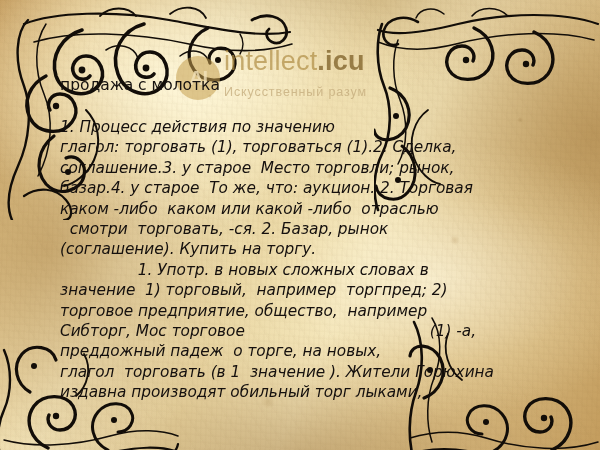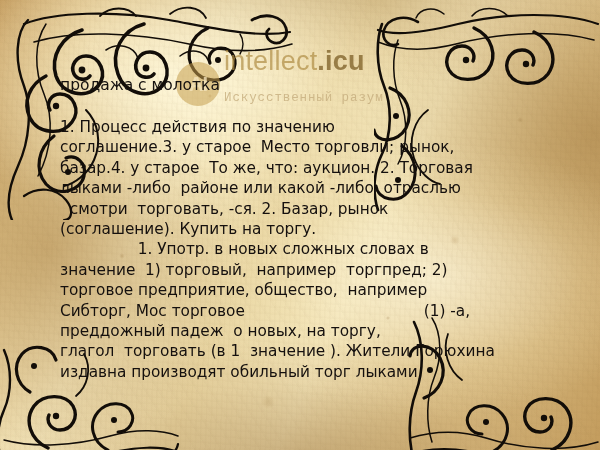--- a/index.html
+++ b/index.html
@@ -96,24 +96,24 @@
   #wm-title {
     font-family: "Liberation Sans", sans-serif;
     font-size: 27px;
     line-height: 27px;
     letter-spacing: .2px;
     color: rgba(175,141,69,.70);
     white-space: nowrap;
   }
   #wm-title b { color: rgba(128,99,42,.78); font-weight: bold; }
   #wm-sub {
-    font-family: Liberation Mono, monospace;
+    font-family: Liberation Sans, sans-serif;
     font-size: 12.5px;
     line-height: 15px;
-    margin-top: 16px;
+    margin-top: 10px;
     letter-spacing: .9px;
     color: rgba(196,172,124,.78);
     white-space: nowrap;
   }
 
   
   #content {
     position: absolute;
     left: 60px;
     top: 64px;
@@ -129,27 +129,28 @@
   #body {
     margin-top: 22px;
     width: 472px;
   }
   .ln {
     position: relative;
     font-size: 15.3px;
     line-height: 20.4px;
     color: #15100e;
     white-space: pre;
+    font-style: italic;
   }
   .ln .tail {
     position: absolute;
     white-space: pre;
   }
   .t-right-1 { right: 8px; }
-  .t-right-2 { right: 62px; }
+  .t-right-2 { right: 56px; }
 </style>
 </head>
 <body>
 
 <div id="page">
 
   <div id="grain"></div>
   <div id="stains"></div>
 
   <div class="orn" id="orn-tl">
@@ -242,28 +243,29 @@
     <div id="wm-text">
       <div id="wm-title"><span>intellect</span><b>.icu</b></div>
       <div id="wm-sub">Искусственный  разум</div>
     </div>
   </div>
 
   <div id="content">
     <div class="headword">продажа с молотка</div>
     <div id="body">
         <div class="ln"><span>1. Процесс действия по значению</span></div>
+        <div class="ln"><span>глагол: торговать (1), торговаться (1).2. Сделка,</span></div>
         <div class="ln"><span>соглашение.3. у старое  Место торговли; рынок,</span></div>
         <div class="ln"><span>базар.4. у старое  То же, что: аукцион. 2. Торговая</span></div>
-        <div class="ln"><span>лыками -либо  районе или какой -либо  отраслью</span></div>
+        <div class="ln"><span>каком -либо  каком или какой -либо  отраслью</span></div>
         <div class="ln"><span>  смотри  торговать, -ся. 2. Базар, рынок</span></div>
         <div class="ln"><span>(соглашение). Купить на торгу.</span></div>
         <div class="ln"><span>                1. Употр. в новых сложных словах в</span></div>
         <div class="ln"><span>значение  1) торговый,  например  торгпред; 2)</span></div>
         <div class="ln"><span>торговое предприятие, общество,  например</span></div>
         <div class="ln"><span>Сибторг, Мос торговое</span><span class="tail t-right-2">(1) -а,</span></div>
-        <div class="ln"><span>преддожный падеж  о новых, на торгу,</span></div>
+        <div class="ln"><span>преддожный падеж  о торге, на новых,</span></div>
         <div class="ln"><span>глагол  торговать (в 1  значение ). Жители Горюхина</span></div>
         <div class="ln"><span>издавна производят обильный торг лыками,</span></div>
       </div>
   </div>
 
 </div>
 
 </body></html>

